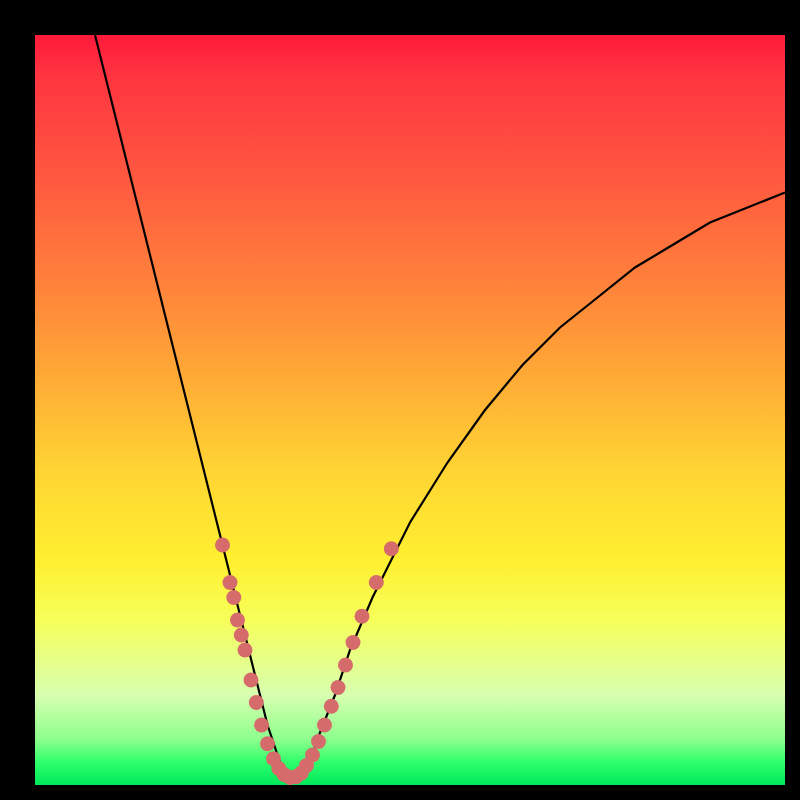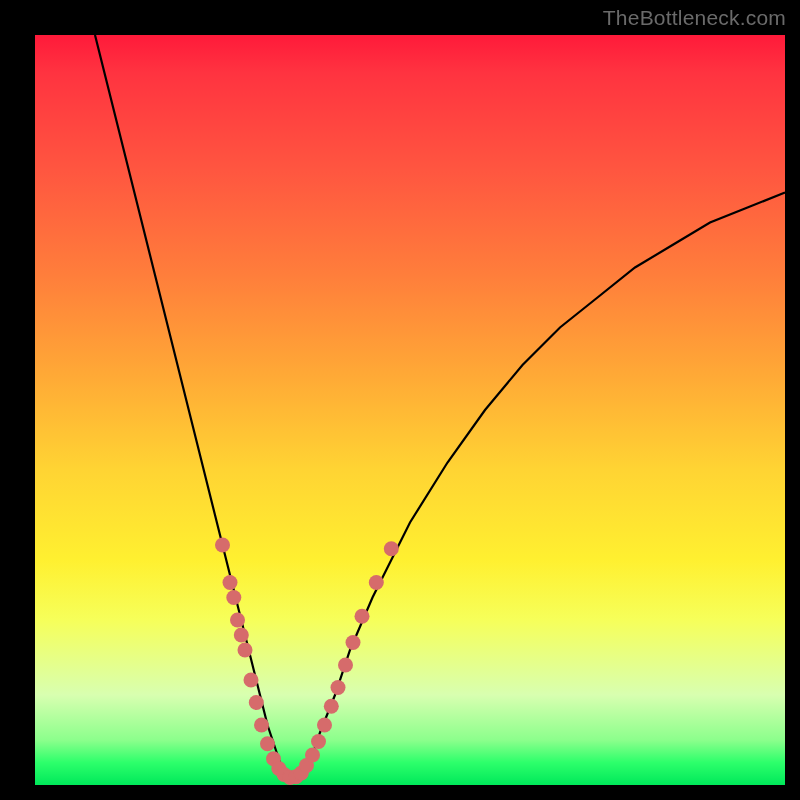--- a/index.html
+++ b/index.html
@@ -101,14 +101,13 @@
           <circle cx="296.3" cy="671.3" r="7.5" class="dot"></circle>
           <circle cx="303.0" cy="652.5" r="7.5" class="dot"></circle>
           <circle cx="310.5" cy="630.0" r="7.5" class="dot"></circle>
           <circle cx="318.0" cy="607.5" r="7.5" class="dot"></circle>
           <circle cx="327.0" cy="581.3" r="7.5" class="dot"></circle>
           <circle cx="341.3" cy="547.5" r="7.5" class="dot"></circle>
           <circle cx="356.3" cy="513.8" r="7.5" class="dot"></circle>
         </g>
     </svg>
   </div>
-  <div class="watermark">TheBottleneck.com</div>
 </div>
 
 </body></html>

